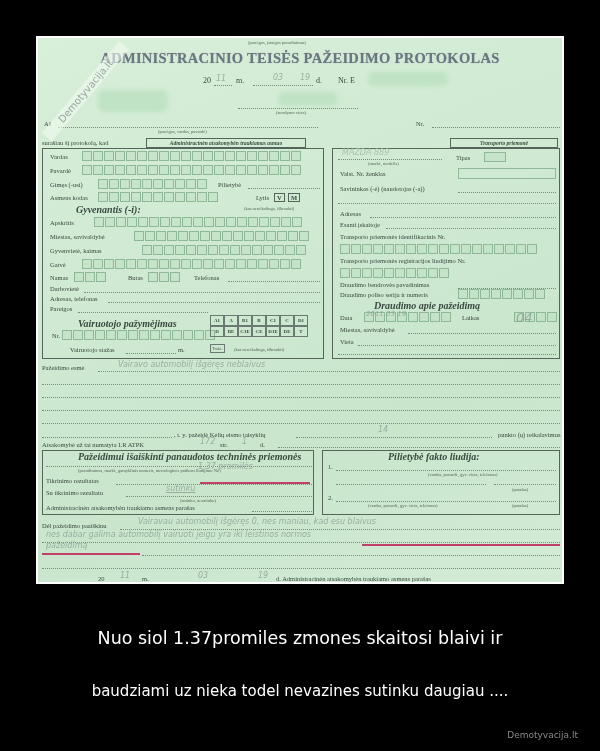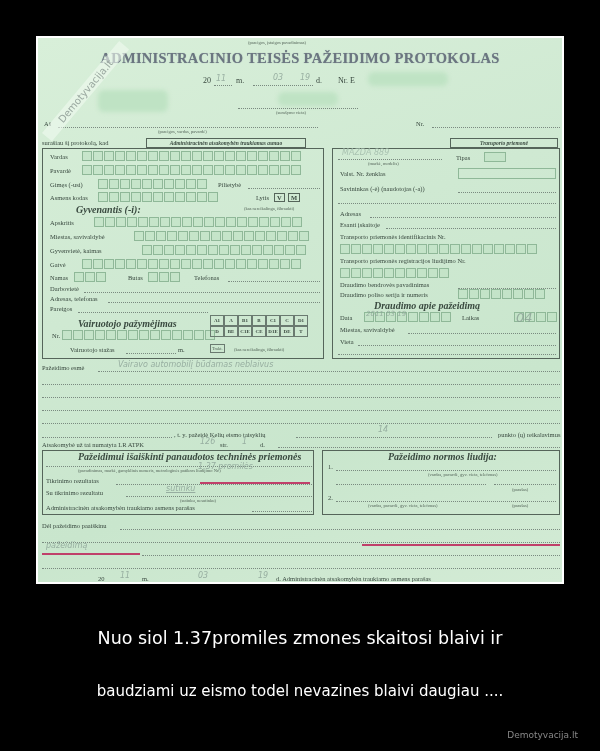--- a/index.html
+++ b/index.html
@@ -369,32 +369,32 @@
       </div>
     <div class="hand" style="left:478px;top:272px;font-size:13px;">04</div>
     <div class="txt" style="left:302px;top:288px;">Miestas, savivaldybė</div>
     <div class="dots" style="left:370px;top:295px;width:148px;"></div>
     <div class="txt" style="left:302px;top:300px;">Vieta</div>
     <div class="dots" style="left:320px;top:307px;width:198px;"></div>
     <div class="dots" style="left:300px;top:316px;width:218px;"></div>
 
     <div class="txt" style="left:4px;top:326px;">Pažeidimo esmė</div>
     <div class="dots" style="left:60px;top:333px;width:462px;"></div>
-    <div class="hand" style="left:80px;top:322px;">Vairavo automobilį būdamas neblaivus</div>
+    <div class="hand" style="left:80px;top:322px;">Vairavo automobilį išgėręs neblaivus</div>
     <div class="dots" style="left:4px;top:346px;width:518px;"></div>
     <div class="dots" style="left:4px;top:359px;width:518px;"></div>
     <div class="dots" style="left:4px;top:372px;width:518px;"></div>
     <div class="dots" style="left:4px;top:385px;width:518px;"></div>
     <div class="dots" style="left:4px;top:399px;width:130px;"></div>
     <div class="txt" style="left:136px;top:393px;">, t. y. pažeidė Kelių eismo taisyklių</div>
     <div class="dots" style="left:258px;top:399px;width:196px;"></div>
     <div class="hand" style="left:340px;top:387px;">14</div>
     <div class="txt" style="left:460px;top:393px;">punkto (ų) reikalavimus</div>
     <div class="txt" style="left:4px;top:403px;">Atsakomybė už tai numatyta LR ATPK</div>
-    <div class="hand" style="left:162px;top:399px;">126</div>
+    <div class="hand" style="left:162px;top:399px;">172</div>
     <div class="txt" style="left:182px;top:403px;">str.</div>
     <div class="hand" style="left:204px;top:399px;">1</div>
     <div class="txt" style="left:222px;top:403px;">d.</div>
     <div class="dots" style="left:240px;top:409px;width:282px;"></div>
 
     <div class="box" style="left:4px;top:412px;width:272px;height:65px;"></div>
     <div class="sect" style="left:40px;top:413px;">Pažeidimui išaiškinti panaudotos techninės priemonės</div>
     <div class="dots" style="left:8px;top:428px;width:266px;"></div>
     <div class="txt tiny" style="left:40px;top:430px;">(pavadinimas, markė, gamyklinis numeris, metrologinės patikros liudijimo Nr.)</div>
     <div class="txt" style="left:8px;top:439px;">Tikrinimo rezultatas</div>
@@ -402,49 +402,51 @@
     <div class="hand" style="left:160px;top:424px;">1.37 promilės</div>
     <div class="pink" style="left:162px;top:444px;width:110px;"></div>
     <div class="txt" style="left:8px;top:451px;">Su tikrinimo rezultatu</div>
     <div class="dots" style="left:88px;top:458px;width:186px;"></div>
     <div class="hand" style="left:128px;top:446px;text-decoration:underline;">sutinku</div>
     <div class="txt tiny" style="left:142px;top:460px;">(sutinku, nesutinku)</div>
     <div class="txt" style="left:8px;top:466px;">Administracinėn atsakomybėn traukiamo asmens parašas</div>
     <div class="dots" style="left:214px;top:473px;width:60px;"></div>
 
     <div class="box" style="left:284px;top:412px;width:238px;height:65px;"></div>
-    <div class="sect" style="left:350px;top:413px;">Pažeidimo normos liudija:</div>
+    <div class="sect" style="left:350px;top:413px;">Pilietybė fakto liudija:</div>
     <div class="txt" style="left:290px;top:425px;">1.</div>
     <div class="dots" style="left:298px;top:432px;width:220px;"></div>
     <div class="txt tiny" style="left:390px;top:434px;">(vardas, pavardė, gyv. vieta, telefonas)</div>
     <div class="dots" style="left:298px;top:446px;width:150px;"></div>
     <div class="dots" style="left:456px;top:446px;width:62px;"></div>
     <div class="txt tiny" style="left:474px;top:449px;">(parašas)</div>
     <div class="txt" style="left:290px;top:456px;">2.</div>
     <div class="dots" style="left:298px;top:463px;width:220px;"></div>
     <div class="txt tiny" style="left:330px;top:465px;">(vardas, pavardė, gyv. vieta, telefonas)</div>
     <div class="txt tiny" style="left:474px;top:465px;">(parašas)</div>
 
     <div class="txt" style="left:4px;top:484px;">Dėl pažeidimo paaiškinu</div>
     <div class="dots" style="left:82px;top:491px;width:440px;"></div>
+    <div class="hand" style="left:100px;top:479px;">Vairavau automobilį išgėręs 0, nes maniau, kad esu blaivus</div>
     <div class="dots" style="left:4px;top:504px;width:518px;"></div>
+    <div class="hand" style="left:8px;top:492px;">nes dabar galima automobilį vairuoti jeigu yra iki leistinos normos</div>
     <div class="pink" style="left:324px;top:506px;width:198px;"></div>
     <div class="hand" style="left:8px;top:503px;">pažeidimą</div>
     <div class="pink" style="left:4px;top:515px;width:98px;"></div>
     <div class="dots" style="left:104px;top:517px;width:418px;"></div>
     <div class="dots" style="left:4px;top:530px;width:518px;"></div>
 
     <div class="dots" style="left:4px;top:544px;width:50px;"></div>
     <div class="txt" style="left:60px;top:537px;">20</div>
     <div class="hand" style="left:82px;top:533px;">11</div>
     <div class="txt" style="left:104px;top:537px;">m.</div>
     <div class="dots" style="left:116px;top:544px;width:110px;"></div>
     <div class="hand" style="left:160px;top:533px;">03</div>
     <div class="hand" style="left:220px;top:533px;">19</div>
     <div class="txt" style="left:238px;top:537px;">d. Administracinėn atsakomybėn traukiamo asmens parašas</div>
 
     <div class="wm" style="top:95px;left:4px;">Demotyvacija.lt</div>
   </div>
 </div>
 
 <div class="caption1">Nuo siol 1.37promiles zmones skaitosi blaivi ir</div>
-<div class="caption2">baudziami uz eismo todel nevazines blaivi daugiau ....</div>
+<div class="caption2">baudziami uz nieka todel nevazines sutinku daugiau ....</div>
 <div class="brand">Demotyvacija.lt</div>
 
 </body></html>

